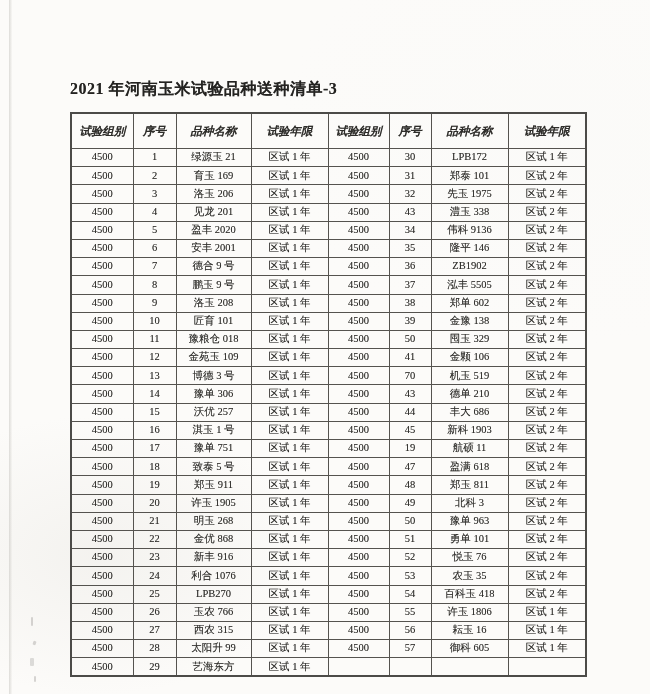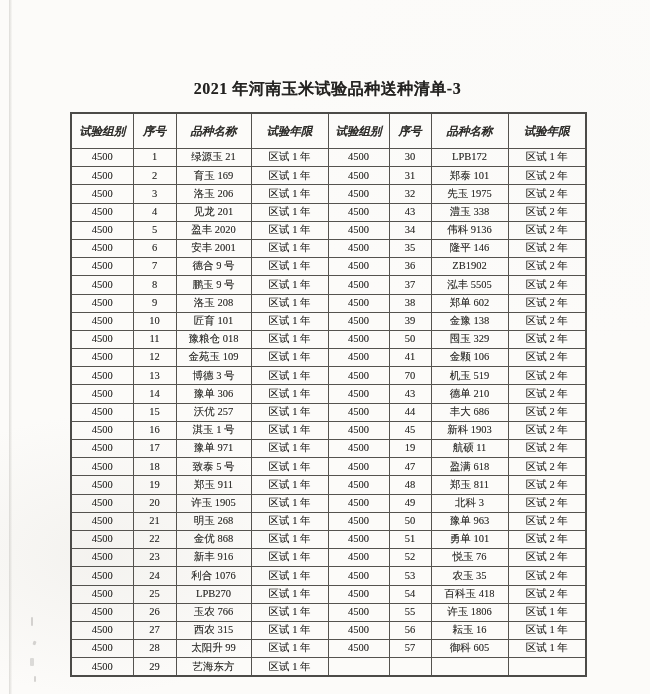--- a/index.html
+++ b/index.html
@@ -20,21 +20,21 @@
     background:linear-gradient(to right, rgba(175,173,167,0.40), rgba(220,218,212,0.12));
   }
   .smudge { position:absolute; background:rgba(125,124,120,0.30); border-radius:1px; }
   .smudge-a { left:31px; top:617px; width:2px; height:9px; }
   .smudge-b { left:33px; top:641px; width:3px; height:4px; transform:rotate(20deg); }
   .smudge-c { left:30px; top:658px; width:4px; height:8px; opacity:.8; }
   .smudge-d { left:34px; top:676px; width:2px; height:6px; }
 
   .doc-title {
     position:absolute; top:79px; left:70px; width:515px;
-    text-align:center; font-size:16px; font-weight:bold;
+    text-align:left; font-size:16px; font-weight:bold;
     color:#242321; letter-spacing:0.5px;
     text-shadow:0 0 0.5px rgba(40,40,40,0.55);
   }
 
   table.trial-table {
     position:absolute; top:112px; left:70px;
     width:515px; border-collapse:collapse; table-layout:fixed;
     border:2px solid #4c4b48;
   }
   .trial-table th, .trial-table td {
@@ -242,21 +242,21 @@
         <td>淇玉 1 号</td>
         <td>区试 1 年</td>
         <td>4500</td>
         <td>45</td>
         <td>新科 1903</td>
         <td>区试 2 年</td>
       </tr>
       <tr>
         <td>4500</td>
         <td>17</td>
-        <td>豫单 971</td>
+        <td>豫单 751</td>
         <td>区试 1 年</td>
         <td>4500</td>
         <td>19</td>
         <td>航硕 11</td>
         <td>区试 2 年</td>
       </tr>
       <tr>
         <td>4500</td>
         <td>18</td>
         <td>致泰 5 号</td>

